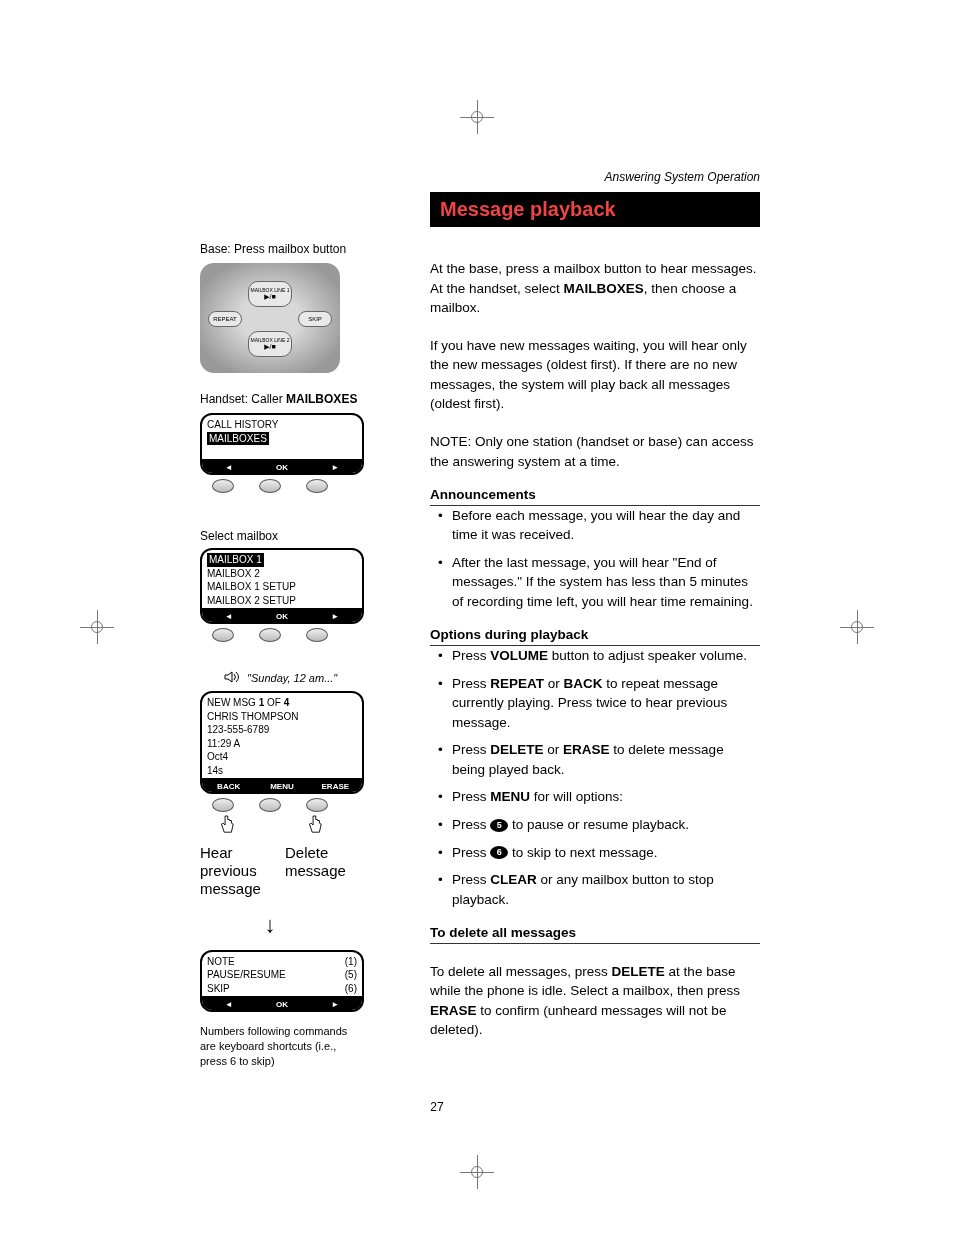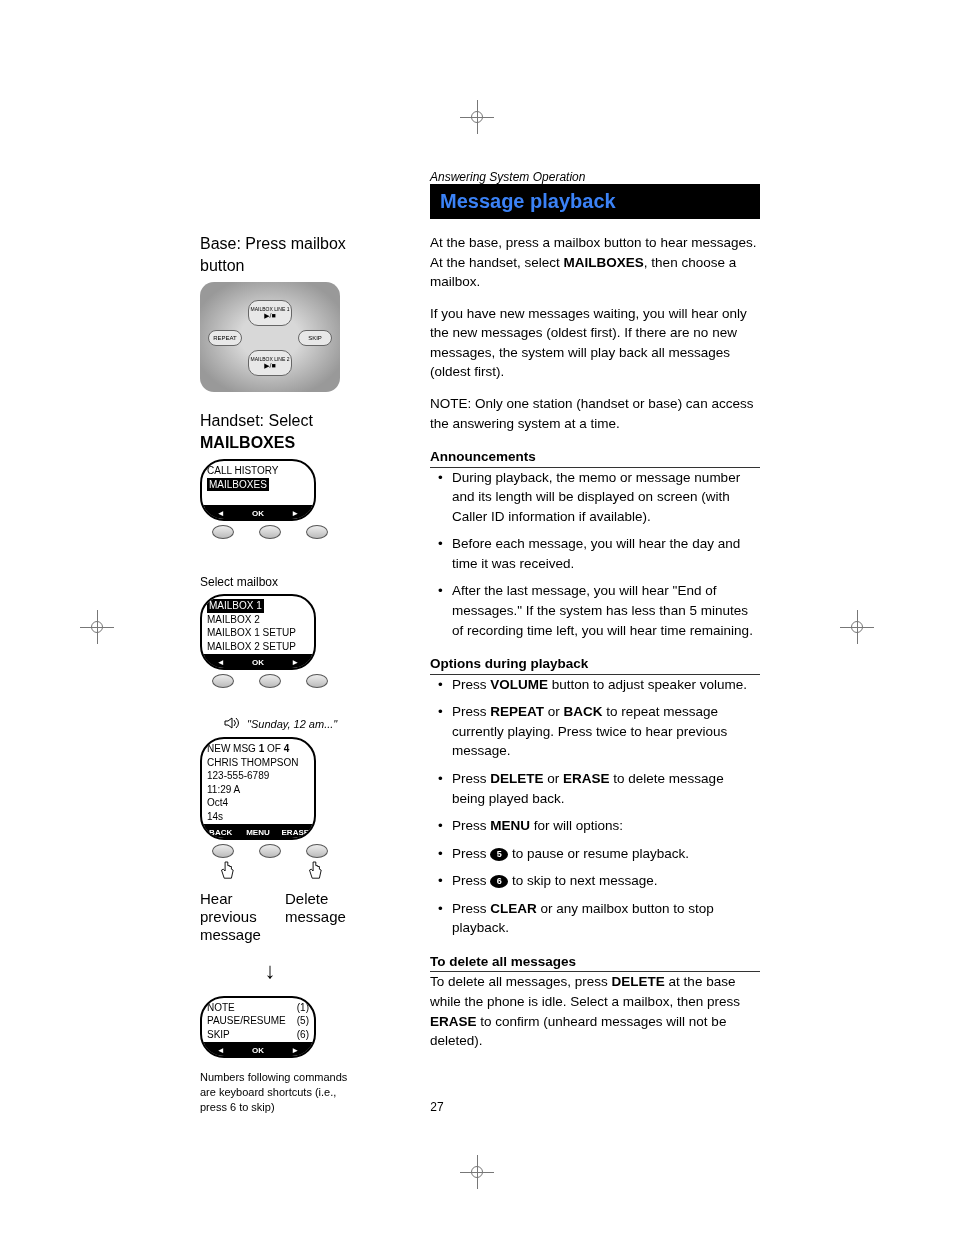--- a/index.html
+++ b/index.html
@@ -14,69 +14,71 @@
   }
   .page {
     position: absolute;
     top: 170px;
     left: 200px;
     width: 560px;
   }
   .header-above {
     font-style: italic;
     font-size: 12px;
+    margin-bottom: 8px;
     margin-left: 230px;
+    text-align: right;
   }
   .title-bar {
     background: #000;
-    color: #3b82f6;
+    color: #ef4444;
     font-size: 20px;
     font-weight: bold;
     padding: 6px 10px;
     margin-left: 230px;
     margin-bottom: 14px;
   }
   .columns { display: flex; }
   .sidebar {
     width: 185px;
     flex-shrink: 0;
     font-size: 11px;
     line-height: 1.35;
   }
   .sidebar-caption {
-    font-size: 16px;
+    font-size: 12px;
     margin-bottom: 6px;
   }
   .sidebar-caption b { font-weight: bold; }
   .main {
     flex: 1;
     font-size: 13.5px;
     line-height: 1.45;
     margin-left: 45px;
   }
-  .main p { margin-bottom: 12px; }
+  .main p { margin-bottom: 12px; margin-top: 18px; }
   .main h3 {
     font-size: 13.5px;
     font-weight: bold;
     margin-top: 14px;
     margin-bottom: 0;
     border-bottom: 0.5px solid #333;
     padding-bottom: 0;
   }
   .main ul { list-style: none; padding: 0; margin: 0 0 10px 6px; }
   .main li { position: relative; padding-left: 16px; margin-bottom: 8px; }
   .main li::before { content: "•"; position: absolute; left: 2px; top: 0; }
   b { font-weight: bold; }
 
   
   .device-block { margin-bottom: 12px; }
   .lcd {
-    width: 116px;
+    width: 164px;
     border: 2px solid #000;
-    border-radius: 24px;
+    border-radius: 12px;
     background: #fff;
     font-family: Arial, sans-serif;
     font-size: 10px;
     overflow: hidden;
   }
   .lcd-inner { padding: 3px 5px 1px 5px; min-height: 44px; }
   .lcd-row { white-space: nowrap; }
   .lcd-row.hl { background: #000; color: #fff; display:inline-block; padding:0 2px;}
   .softkeys {
     display: flex;
@@ -219,21 +221,21 @@
             <span>SKIP</span>
           </div>
         <div class="base-btn" style="top:68px;left:48px;width:44px;height:26px;">
           <span style="font-size:5px;">MAILBOX
 LINE 2</span>
           <span style="font-size:7px;">▶/■</span>
         </div>
       </div>
 
       <div class="sidebar-caption">
-        <span>Handset: Select </span><b>MAILBOXES</b>
+        <span>Handset: Caller </span><b>MAILBOXES</b>
       </div>
       <div class="device-block">
         <div class="lcd">
           <div class="lcd-inner">
             <div class="lcd-row">CALL HISTORY</div>
             <div><span class="lcd-row hl">MAILBOXES</span></div>
           </div>
           <div class="softkeys">
             <div>◄</div>
             <div>OK</div>
@@ -364,21 +366,20 @@
 
     <div class="main">
       <p>
         <span>At the base, press a mailbox button to hear messages. At the handset, select </span><b>MAILBOXES</b><span>, then choose a mailbox.</span>
       </p>
       <p>If you have new messages waiting, you will hear only the new messages (oldest first). If there are no new messages, the system will play back all messages (oldest first).</p>
       <p>NOTE: Only one station (handset or base) can access the answering system at a time.</p>
 
       <h3>Announcements</h3>
       <ul>
-        <li>During playback, the memo or message number and its length will be displayed on screen (with Caller ID information if available).</li>
         <li>Before each message, you will hear the day and time it was received.</li>
         <li>After the last message, you will hear "End of messages." If the system has less than 5 minutes of recording time left, you will hear time remaining.</li>
       </ul>
 
       <h3>Options during playback</h3>
       <ul>
         <li><span>Press </span><b>VOLUME</b><span> button to adjust speaker volume.</span></li>
         <li><span>Press </span><b>REPEAT</b><span> or </span><b>BACK</b><span> to repeat message currently playing. Press twice to hear previous message.</span></li>
         <li><span>Press </span><b>DELETE</b><span> or </span><b>ERASE</b><span> to delete message being played back.</span></li>
         <li><span>Press </span><b>MENU</b><span> for will options:</span></li>

